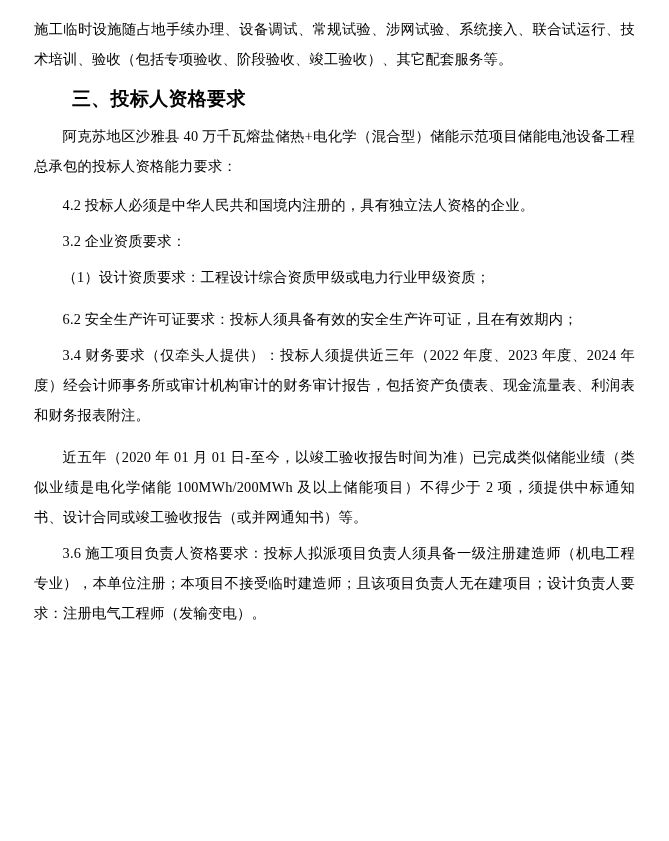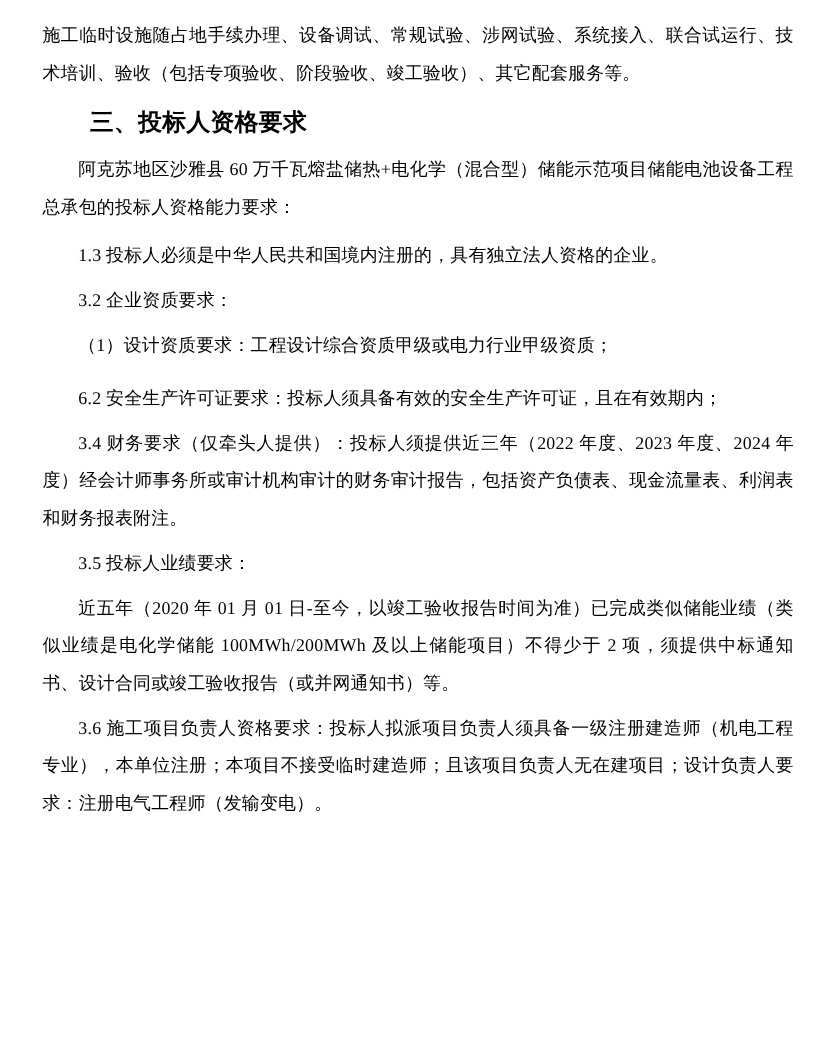--- a/index.html
+++ b/index.html
@@ -48,25 +48,25 @@
 <div class="page">
 
   <p class="para">施工临时设施随占地手续办理、设备调试、常规试验、涉网试验、系统接入、联合试运行、技术培训、验收（包括专项验收、阶段验收、竣工验收）、其它配套服务等。</p>
 
   <div class="gap-md"></div>
 
   <p class="heading">三、投标人资格要求</p>
 
   <div class="gap-sm"></div>
 
-  <p class="para indent">阿克苏地区沙雅县 60 万千瓦熔盐储热+电化学（混合型）储能示范项目储能电池设备工程总承包的投标人资格能力要求：</p>
+  <p class="para indent">阿克苏地区沙雅县 40 万千瓦熔盐储热+电化学（混合型）储能示范项目储能电池设备工程总承包的投标人资格能力要求：</p>
 
   <div class="gap-md"></div>
 
-  <p class="para indent">1.3 投标人必须是中华人民共和国境内注册的，具有独立法人资格的企业。</p>
+  <p class="para indent">4.2 投标人必须是中华人民共和国境内注册的，具有独立法人资格的企业。</p>
 
   <div class="gap-sm"></div>
 
   <p class="para indent">3.2 企业资质要求：</p>
 
   <div class="gap-sm"></div>
 
   <p class="para indent">（1）设计资质要求：工程设计综合资质甲级或电力行业甲级资质；</p>
 
   <div class="gap-sm"></div>
@@ -75,21 +75,20 @@
   <div class="gap-sm"></div>
 
   <p class="para indent">6.2 安全生产许可证要求：投标人须具备有效的安全生产许可证，且在有效期内；</p>
 
   <div class="gap-sm"></div>
 
   <p class="para indent">3.4 财务要求（仅牵头人提供）：投标人须提供近三年（2022 年度、2023 年度、2024 年度）经会计师事务所或审计机构审计的财务审计报告，包括资产负债表、现金流量表、利润表和财务报表附注。</p>
 
   <div class="gap-sm"></div>
 
-  <p class="para indent">3.5 投标人业绩要求：</p>
 
   <div class="gap-sm"></div>
 
   <p class="para indent">近五年（2020 年 01 月 01 日-至今，以竣工验收报告时间为准）已完成类似储能业绩（类似业绩是电化学储能 100MWh/200MWh 及以上储能项目）不得少于 2 项，须提供中标通知书、设计合同或竣工验收报告（或并网通知书）等。</p>
 
   <div class="gap-sm"></div>
 
   <p class="para indent">3.6 施工项目负责人资格要求：投标人拟派项目负责人须具备一级注册建造师（机电工程专业），本单位注册；本项目不接受临时建造师；且该项目负责人无在建项目；设计负责人要求：注册电气工程师（发输变电）。</p>
 
 </div>

